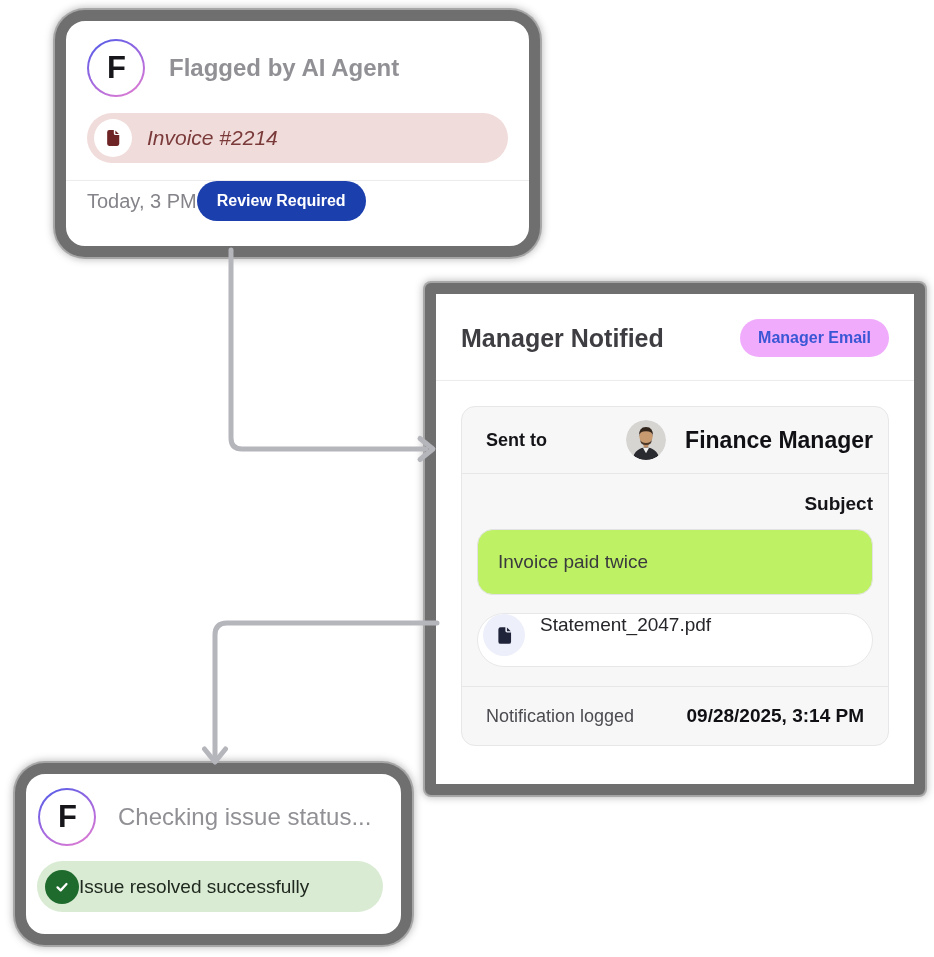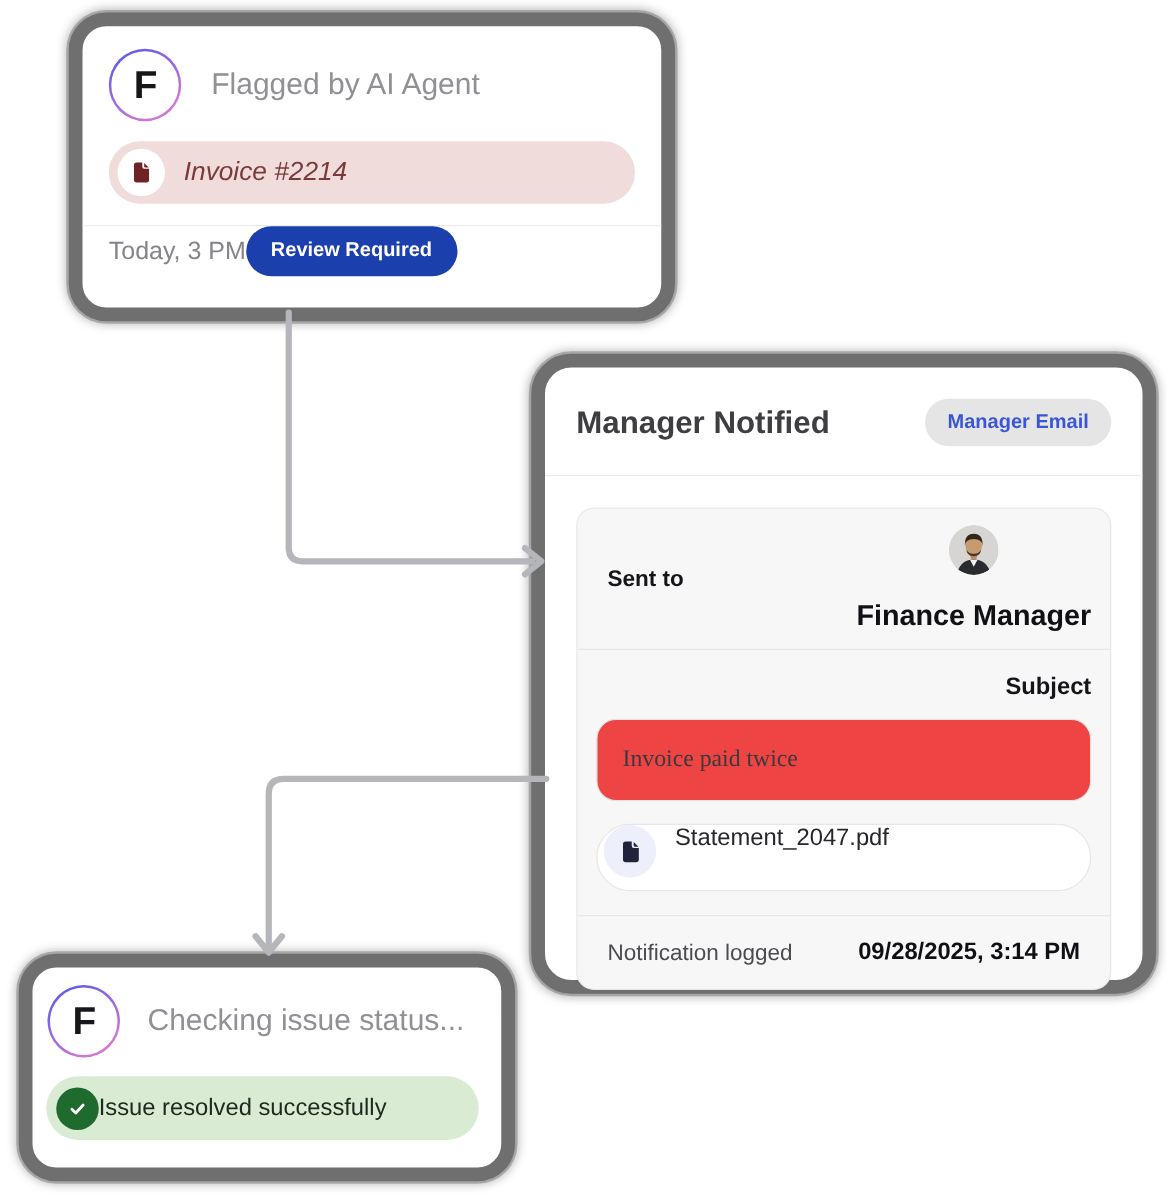--- a/index.html
+++ b/index.html
@@ -7,65 +7,65 @@
     position:relative;width:934px;height:957px;background:#ffffff;
     font-family:"Liberation Sans",sans-serif;overflow:hidden;
   }
   
   .card{
     position:absolute;background:#fff;border:11px solid #6f6f6f;
     box-sizing:border-box;z-index:2;
     box-shadow:0 0 0 2px rgba(111,111,111,.45),0 0 7px 3px rgba(80,80,80,.35);
   }
   .card-flagged{left:55px;top:10px;width:485px;height:247px;border-radius:30px;}
-  .card-manager{left:425px;top:283px;width:500px;height:512px;border-radius:32px;}
+  .card-manager{left:425px;top:283px;width:500px;height:512px;border-radius:6px;}
   .card-status{left:15px;top:763px;width:397px;height:182px;border-radius:30px;}
 
   
   .flogo{width:58px;height:58px;border-radius:50%;padding:2px;box-sizing:border-box;
     background:linear-gradient(150deg,#4c5be9 0%,#a86ade 55%,#e77fd0 100%);flex:0 0 auto;}
   .flogo-inner{width:100%;height:100%;border-radius:50%;background:#fff;
     display:flex;align-items:center;justify-content:center;
     font-size:31px;font-weight:800;color:#17171b;letter-spacing:-1px;}
 
   
   .cf-top{padding:18px 21px 17px;}
   .cf-header{display:flex;align-items:center;gap:24px;}
-  .cf-title{font-size:24px;color:#909095;font-weight:400;}
+  .cf-title{font-size:24px;color:#909095;font-weight:700;}
   .invoice-row{margin-top:16px;height:50px;background:#f0dcda;border-radius:25px;
     display:flex;align-items:center;gap:15px;padding:0 8px 0 7px;font-style:italic;}
   .invoice-icon-circle{width:38px;height:38px;border-radius:50%;background:#fff;
     display:flex;align-items:center;justify-content:center;color:#6e2424;flex:0 0 auto;}
   .invoice-label{font-size:21px;color:#7a3a3a;}
   .invoice-badge{margin-left:auto;background:#fff;border-radius:18px;padding:9px 17px;
     font-size:16px;font-weight:700;color:#ae2a2e;}
   .cf-footer{border-top:1px solid #ececee;display:flex;align-items:center;
     padding:0 21px;}
   .cf-time{font-size:20px;color:#84848a;}
   .btn-review{background:#1c3fae;color:#fff;border:none;border-radius:20px;
     padding:11px 20px;font-size:16px;font-weight:700;font-family:inherit;cursor:pointer;}
 
   
   .cm-header{display:flex;align-items:center;justify-content:space-between;padding:25px 25px 23px;}
   .cm-title{font-size:25px;font-weight:700;color:#3e3e42;}
-  .chip{background:#e5e5e5;color:#3a56d4;font-size:16px;font-weight:700;
+  .chip{background:#f0abfc;color:#3a56d4;font-size:16px;font-weight:700;
     padding:10px 18px;border-radius:21px;cursor:pointer;}
   .cm-divider{border-top:1px solid #ececee;}
   .panel{margin:25px 25px 0;background:#f7f7f8;border:1px solid #e7e7e9;border-radius:14px;overflow:hidden;}
   .panel-row-sent{display:flex;align-items:center;justify-content:space-between;
     padding:13px 15px 13px 24px;border-bottom:1px solid #e7e7e9;}
   .sent-label{font-size:18px;font-weight:700;color:#151519;}
-  .sent-right{display:flex;align-items:center;gap:19px;flex-direction:column;}
+  .sent-right{display:flex;align-items:center;gap:19px;}
   .avatar{width:40px;height:40px;border-radius:50%;overflow:hidden;flex:0 0 auto;}
   .recipient{font-size:23px;font-weight:700;color:#111115;}
   .subject-section{padding:19px 15px;border-bottom:1px solid #e7e7e9;}
   .subject-label{font-size:19px;font-weight:700;color:#151519;margin:0 0 14px 9px;text-align:right;}
-  .subject-input{display:block;width:100%;box-sizing:border-box;height:66px;background:#ef4444;
+  .subject-input{display:block;width:100%;box-sizing:border-box;height:66px;background:#bef264;
     border:1px solid #e2e2e4;border-radius:16px;padding:0 20px;font-size:19px;
-    color:#3a3a3e;font-family:Liberation Serif, serif;outline:none;}
+    color:#3a3a3e;font-family:Liberation Sans, sans-serif;outline:none;}
   .attachment{margin-top:18px;height:52px;background:#fff;border:1px solid #e7e7e9;
     border-radius:27px;display:flex;align-items:flex-start;gap:15px;padding:0 5px;cursor:pointer;}
   .attach-icon-circle{width:42px;height:42px;border-radius:50%;background:#edeffa;
     display:flex;align-items:center;justify-content:center;color:#20243a;flex:0 0 auto;}
   .attach-name{font-size:19px;color:#26262b;}
   .log-row{display:flex;align-items:center;justify-content:space-between;padding:18px 24px;}
   .log-label{font-size:18px;color:#4b4b50;}
   .log-time{font-size:19px;font-weight:700;color:#101014;}
 
   

